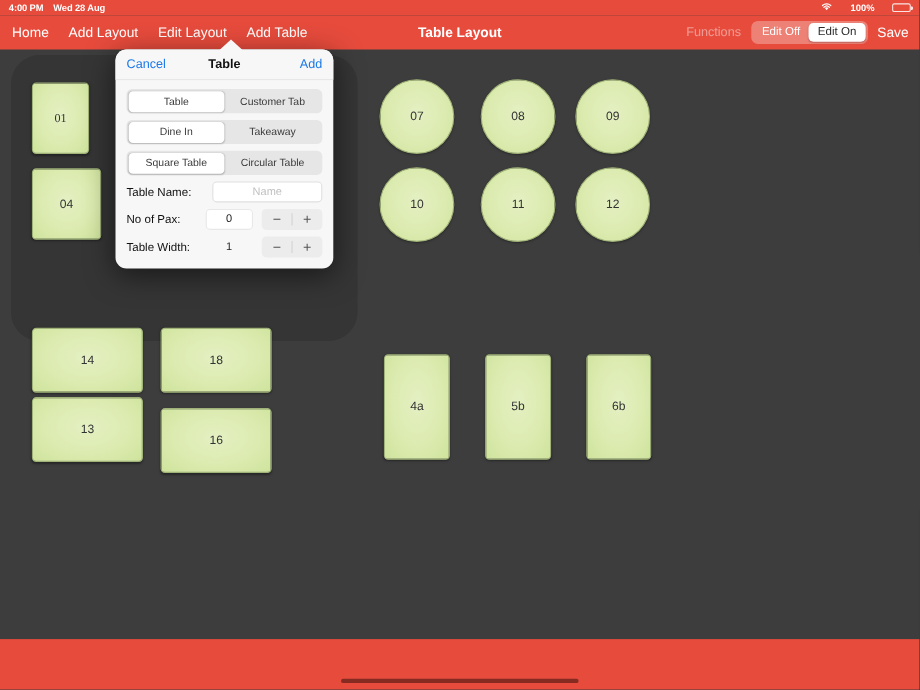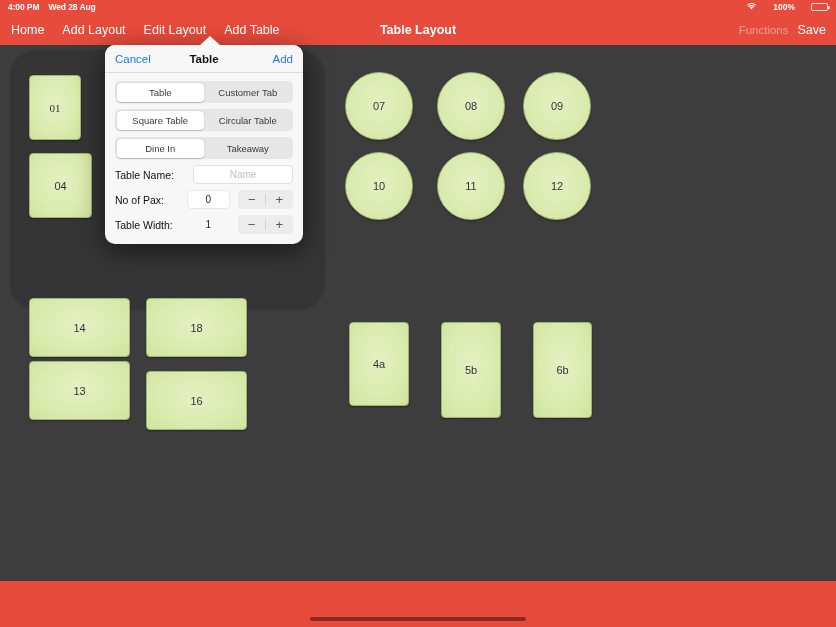--- a/index.html
+++ b/index.html
@@ -261,20 +261,24 @@
   <div class="navbar">
     <div class="nav-left">
       <span class="nav-item">Home</span>
       <span class="nav-item">Add Layout</span>
       <span class="nav-item">Edit Layout</span>
       <span class="nav-item">Add Table</span>
     </div>
     <div class="nav-title">Table Layout</div>
     <div class="nav-right">
       <span class="nav-functions">Functions</span>
+      <span class="seg">
+        <span class="seg-opt">Edit Off</span>
+        <span class="seg-opt on">Edit On</span>
+      </span>
       <span class="nav-save">Save</span>
     </div>
   </div>
 
   <div class="canvas">
     <div class="canvas-panel"></div>
 
     <div class="table-el square" style="left:29px;top:30px;width:52px;height:65px;font-family:Liberation Serif, serif;">
       <span>01</span>
       </div>
@@ -307,21 +311,21 @@
     <div class="table-el square" style="left:146px;top:253px;width:101px;height:59px;">
       <span>18</span>
       </div>
     <div class="table-el square" style="left:29px;top:316px;width:101px;height:59px;">
       <span>13</span>
       </div>
     <div class="table-el square" style="left:146px;top:326px;width:101px;height:59px;">
       <span>16</span>
       </div>
 
-    <div class="table-el square" style="left:349px;top:277px;width:60px;height:84px;align-items:center;">
+    <div class="table-el square" style="left:349px;top:277px;width:60px;height:96px;align-items:center;">
       <span>4a</span>
       </div>
     <div class="table-el square" style="left:441px;top:277px;width:60px;height:96px;">
       <span>5b</span>
       </div>
     <div class="table-el square" style="left:533px;top:277px;width:59px;height:96px;">
       <span>6b</span>
       </div>
   </div>
 
@@ -337,27 +341,27 @@
       <span class="pop-add">Add</span>
     </div>
     <div class="pop-body">
 
       <div class="mseg">
         <span class="mseg-opt on">Table</span>
         <span class="mseg-opt">Customer Tab</span>
       </div>
 
       <div class="mseg">
+        <span class="mseg-opt on">Dine In</span>
+        <span class="mseg-opt">Takeaway</span>
+      </div>
+
+      <div class="mseg">
         <span class="mseg-opt on">Square Table</span>
         <span class="mseg-opt">Circular Table</span>
-      </div>
-
-      <div class="mseg">
-        <span class="mseg-opt on">Dine In</span>
-        <span class="mseg-opt">Takeaway</span>
       </div>
 
       <div class="frow">
         <span class="flabel">Table Name:</span>
         <span class="finput">Name</span>
       </div>
 
       <div class="frow">
         <span class="flabel">No of Pax:</span>
         <span class="fnum">0</span>

